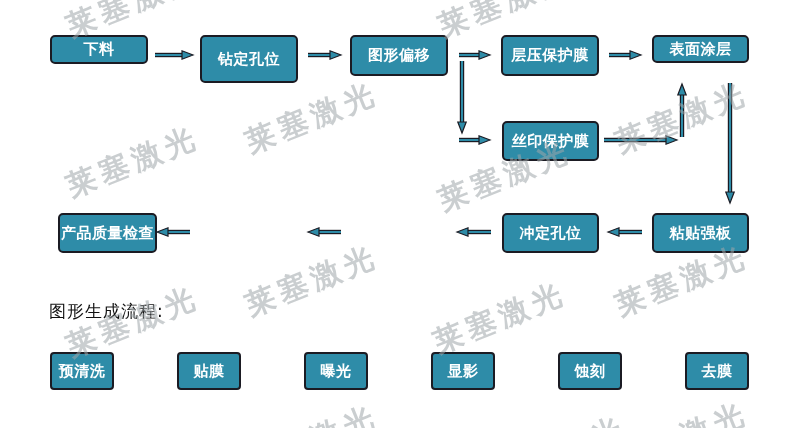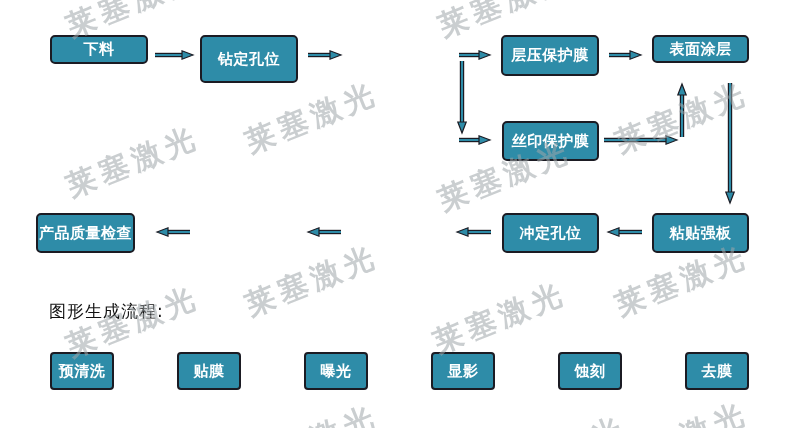--- a/index.html
+++ b/index.html
@@ -96,28 +96,29 @@
       </g>
       <g>
         <line x1="190" y1="232" x2="168" y2="232" stroke="#1B1B23" stroke-width="4.4"></line>
         <line x1="190" y1="232" x2="168" y2="232" stroke="#2E8CA8" stroke-width="2"></line>
         <polygon points="157,232 168,227.8 168,236.2" fill="#2E8CA8" stroke="#1B1B23" stroke-width="1.2"></polygon>
       </g>
     </svg>
 
   <div class="node" style="left:50px;top:35px;width:98px;height:29px">下料</div>
   <div class="node" style="left:200px;top:35px;width:98px;height:48px">钻定孔位</div>
+  <div class="node" style="left:350px;top:35px;width:98px;height:41px">图形偏移</div>
   <div class="node" style="left:501px;top:35px;width:98px;height:41px">层压保护膜</div>
   <div class="node" style="left:652px;top:35px;width:97px;height:28px">表面涂层</div>
 
   <div class="node" style="left:502px;top:121px;width:97px;height:40px">丝印保护膜</div>
 
   <div class="node" style="left:652px;top:213px;width:97px;height:40px">粘贴强板</div>
   <div class="node" style="left:502px;top:213px;width:97px;height:40px">冲定孔位</div>
-  <div class="node" style="left:36px;top:213px;width:99px;height:40px">产品质量检查</div>
+  <div class="node" style="left:58px;top:213px;width:99px;height:40px">产品质量检查</div>
 
   <div class="section-label">图形生成流程:</div>
 
   <div class="node small" style="left:50px;top:352px;width:64px;height:38px">预清洗</div>
   <div class="node small" style="left:177px;top:352px;width:64px;height:38px">贴膜</div>
   <div class="node small" style="left:304px;top:352px;width:64px;height:38px">曝光</div>
   <div class="node small" style="left:431px;top:352px;width:64px;height:38px">显影</div>
   <div class="node small" style="left:558px;top:352px;width:64px;height:38px">蚀刻</div>
   <div class="node small" style="left:685px;top:352px;width:64px;height:38px">去膜</div>
 

